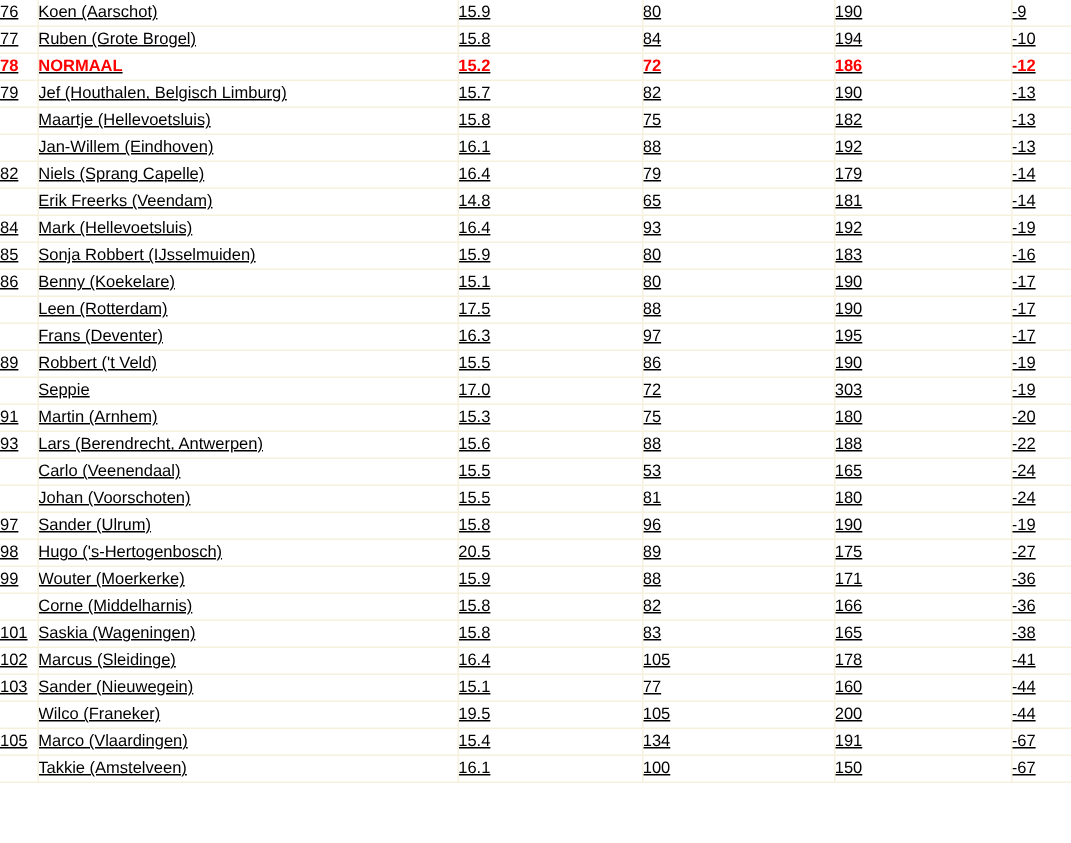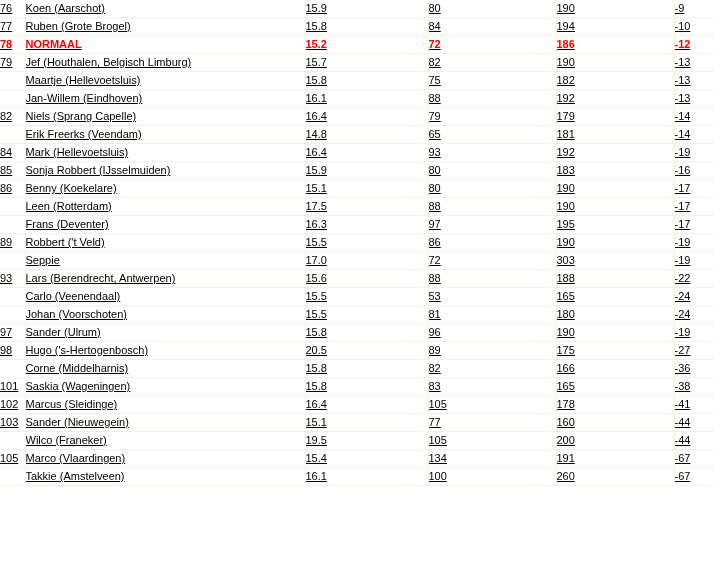--- a/index.html
+++ b/index.html
@@ -173,20 +173,28 @@
       </tr>
       <tr>
         <td class="c-rank"></td>
         <td class="c-name">Seppie</td>
         <td class="c-v1">17.0</td>
         <td class="c-v2">72</td>
         <td class="c-v3">303</td>
         <td class="c-v4">-19</td>
       </tr>
       <tr>
+        <td class="c-rank">91</td>
+        <td class="c-name">Martin (Arnhem)</td>
+        <td class="c-v1">15.3</td>
+        <td class="c-v2">75</td>
+        <td class="c-v3">180</td>
+        <td class="c-v4">-20</td>
+      </tr>
+      <tr>
         <td class="c-rank">93</td>
         <td class="c-name">Lars (Berendrecht, Antwerpen)</td>
         <td class="c-v1">15.6</td>
         <td class="c-v2">88</td>
         <td class="c-v3">188</td>
         <td class="c-v4">-22</td>
       </tr>
       <tr>
         <td class="c-rank"></td>
         <td class="c-name">Carlo (Veenendaal)</td>
@@ -213,20 +221,28 @@
       </tr>
       <tr>
         <td class="c-rank">98</td>
         <td class="c-name">Hugo ('s-Hertogenbosch)</td>
         <td class="c-v1">20.5</td>
         <td class="c-v2">89</td>
         <td class="c-v3">175</td>
         <td class="c-v4">-27</td>
       </tr>
       <tr>
+        <td class="c-rank">99</td>
+        <td class="c-name">Wouter (Moerkerke)</td>
+        <td class="c-v1">15.9</td>
+        <td class="c-v2">88</td>
+        <td class="c-v3">171</td>
+        <td class="c-v4">-36</td>
+      </tr>
+      <tr>
         <td class="c-rank"></td>
         <td class="c-name">Corne (Middelharnis)</td>
         <td class="c-v1">15.8</td>
         <td class="c-v2">82</td>
         <td class="c-v3">166</td>
         <td class="c-v4">-36</td>
       </tr>
       <tr>
         <td class="c-rank">101</td>
         <td class="c-name">Saskia (Wageningen)</td>
@@ -265,17 +281,17 @@
         <td class="c-v1">15.4</td>
         <td class="c-v2">134</td>
         <td class="c-v3">191</td>
         <td class="c-v4">-67</td>
       </tr>
       <tr>
         <td class="c-rank"></td>
         <td class="c-name">Takkie (Amstelveen)</td>
         <td class="c-v1">16.1</td>
         <td class="c-v2">100</td>
-        <td class="c-v3">260</td>
+        <td class="c-v3">150</td>
         <td class="c-v4">-67</td>
       </tr>
     </tbody>
 </table>
 
 </body></html>

